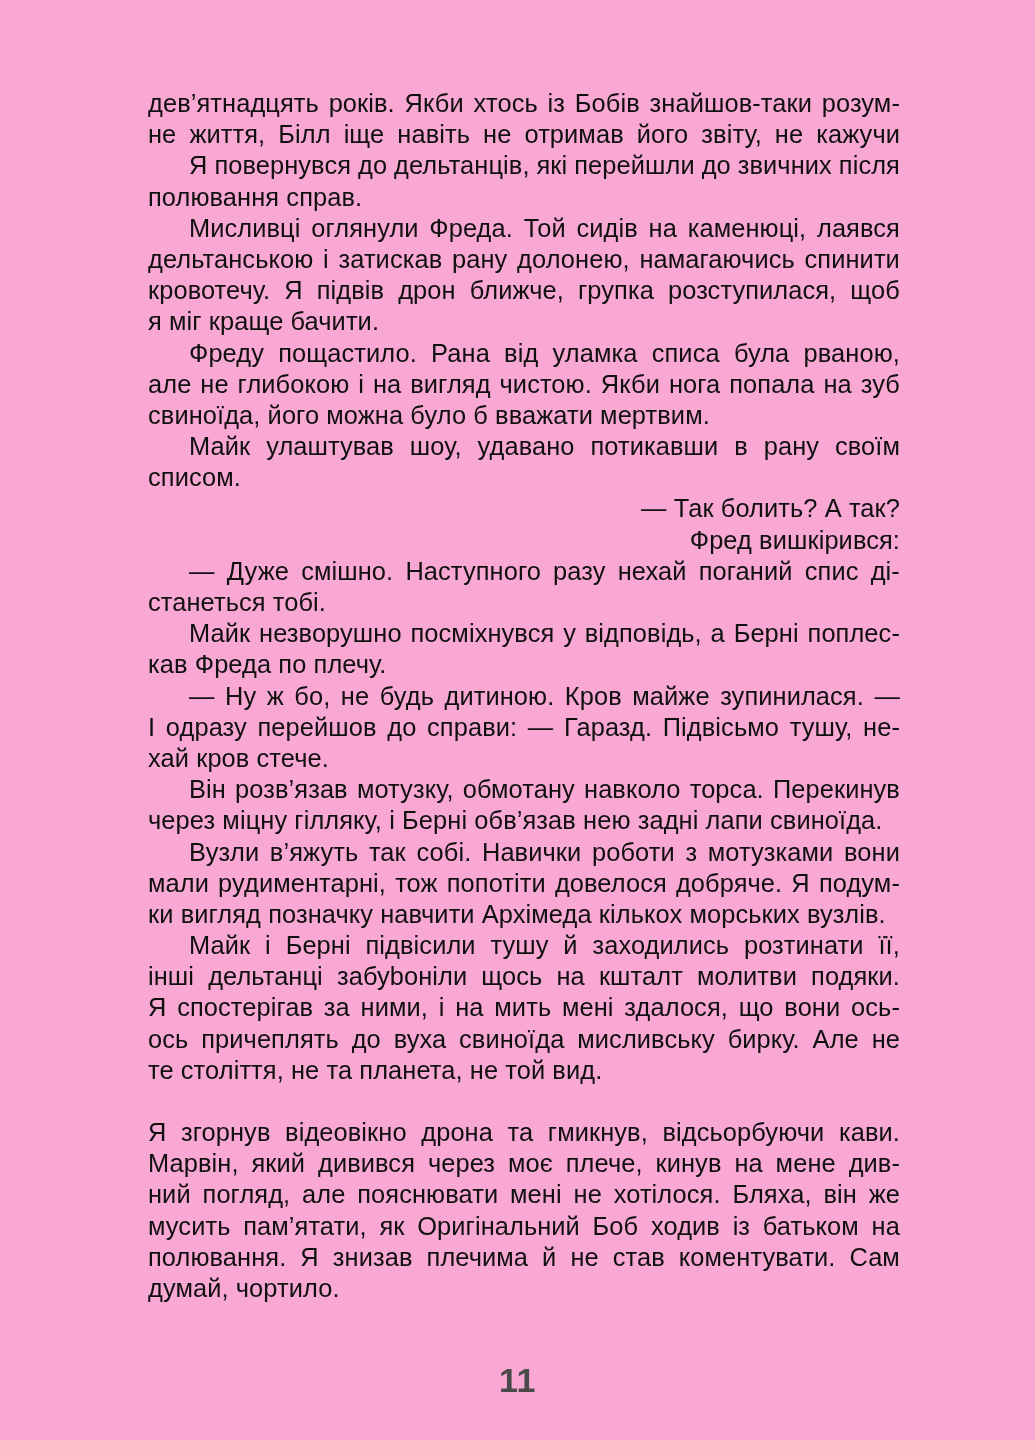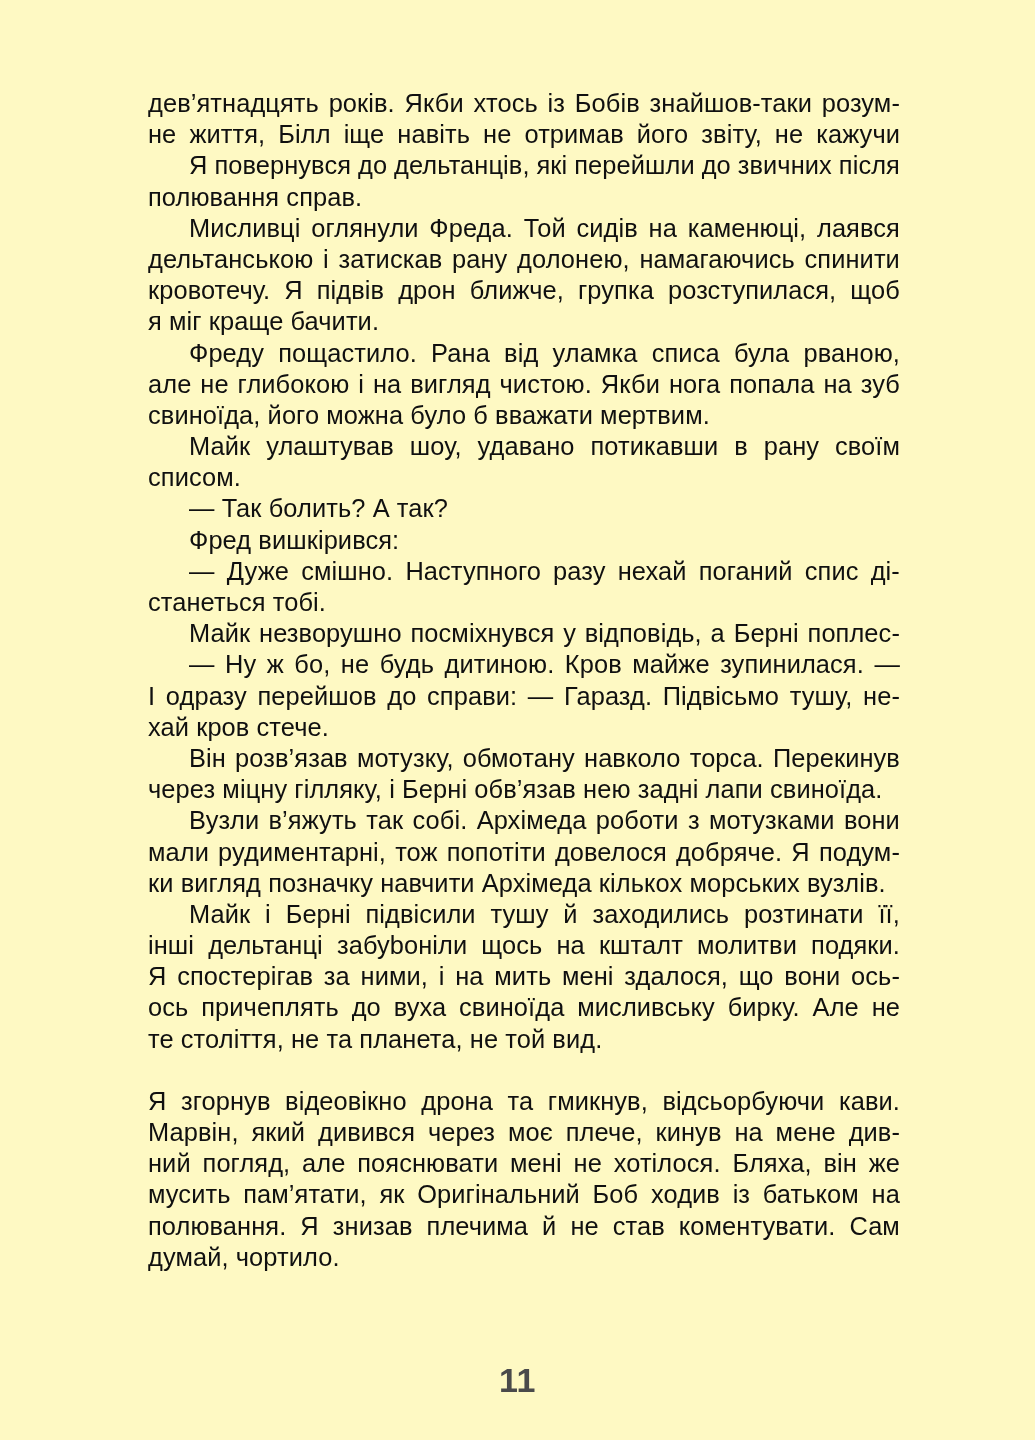--- a/index.html
+++ b/index.html
@@ -14,21 +14,21 @@
     font-family: "Liberation Sans", "DejaVu Sans", sans-serif;
     overflow: hidden;
   }
 
   #page {
     position: absolute;
     left: 0;
     top: 0;
     width: 1035px;
     height: 1440px;
-    background: #fef9c3;
+    background: #f9a8d4;
   }
 
   #text-column {
     position: absolute;
     left: 148px;
     top: 88px;
     width: 752px;
   }
 
   
@@ -59,20 +59,21 @@
   }
 
   
   .line.indent {
     padding-left: 41px;
     box-sizing: content-box;
     width: 711px;
   }
   .line.indent.flush {
     width: auto;
+    text-align: right;
   }
 
   .italic {
   }
 
   
   .block-gap {
     height: 31px;
   }
 
@@ -230,20 +231,21 @@
           <div class="line just indent">
             <span>Майк</span>
             <span>незворушно</span>
             <span>посміхнувся</span>
             <span>у</span>
             <span>відповідь,</span>
             <span>а</span>
             <span>Берні</span>
             <span>поплес-</span>
           </div>
+          <div class="line flush">кав Фреда по плечу.</div>
         </div>
         <div>
           <div class="line just indent">
             <span>—</span>
             <span>Ну</span>
             <span>ж</span>
             <span>бо,</span>
             <span>не</span>
             <span>будь</span>
             <span>дитиною.</span>
@@ -277,21 +279,21 @@
             <span>Перекинув</span>
           </div>
           <div class="line flush">через міцну гілляку, і Берні обв’язав нею задні лапи свиноїда.</div>
         </div>
         <div>
           <div class="line just indent">
             <span class="italic">Вузли</span>
             <span class="italic">в’яжуть</span>
             <span class="italic">так</span>
             <span class="italic">собі.</span>
-            <span>Архімеда</span>
+            <span>Навички</span>
             <span>роботи</span>
             <span>з</span>
             <span>мотузками</span>
             <span>вони</span>
           </div>
           <div class="line just">
             <span>мали</span>
             <span>рудиментарні,</span>
             <span>тож</span>
             <span>попотіти</span>

